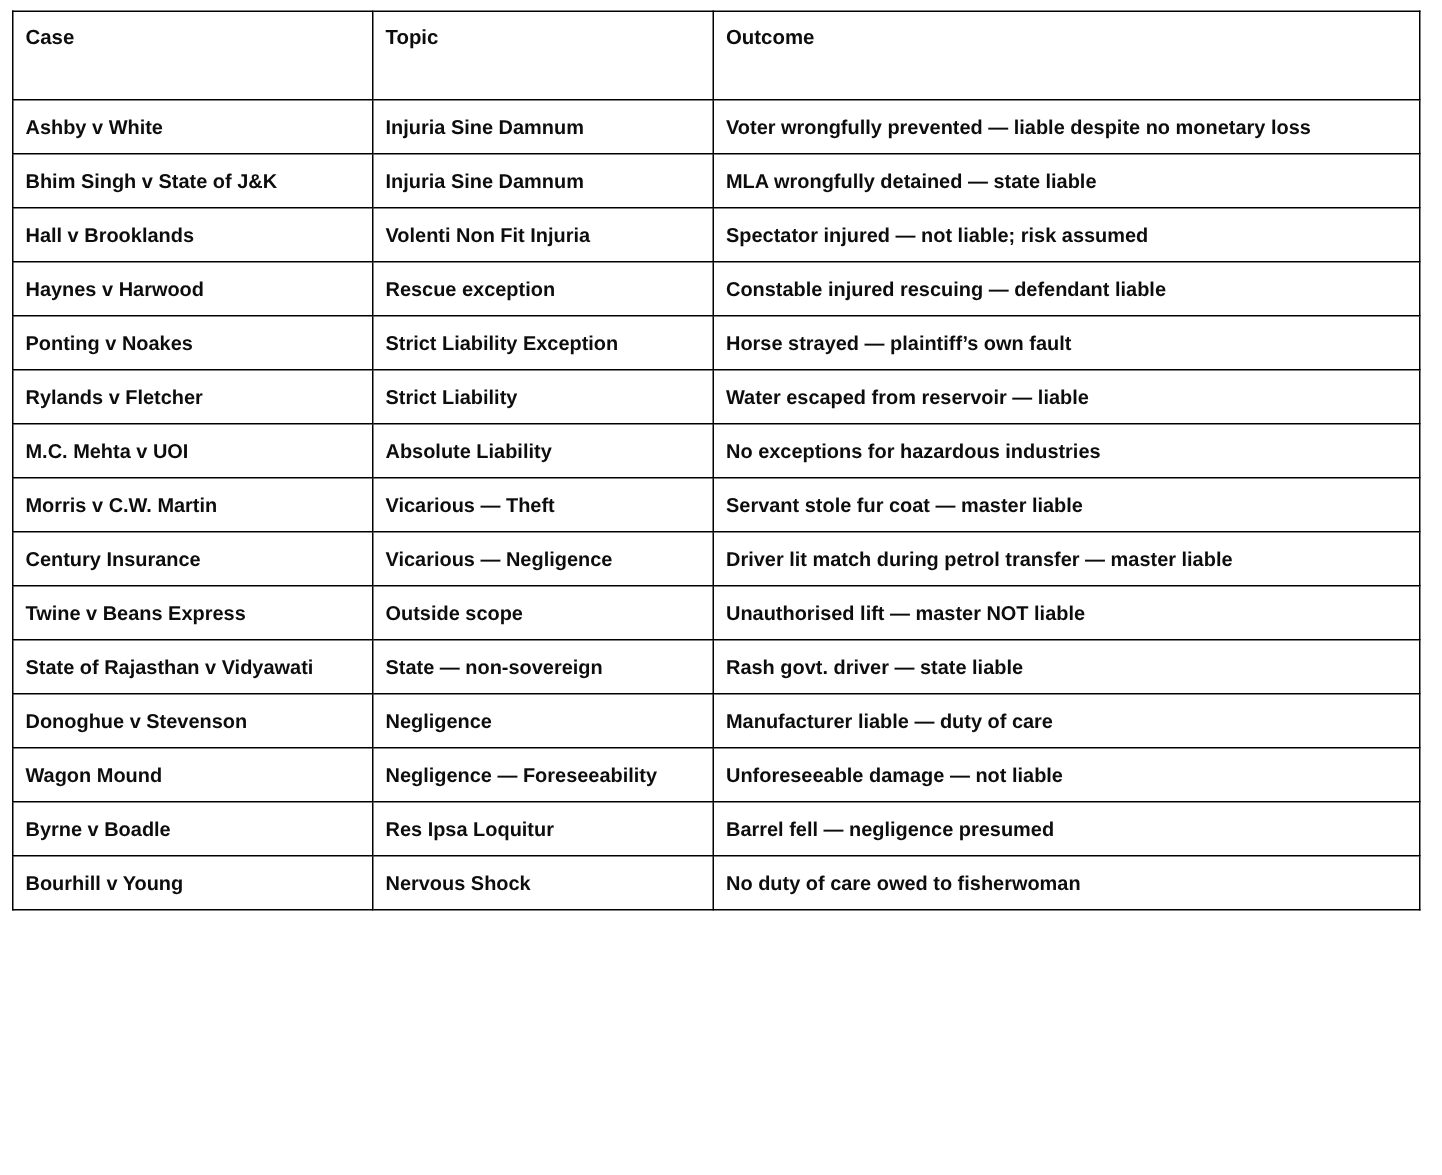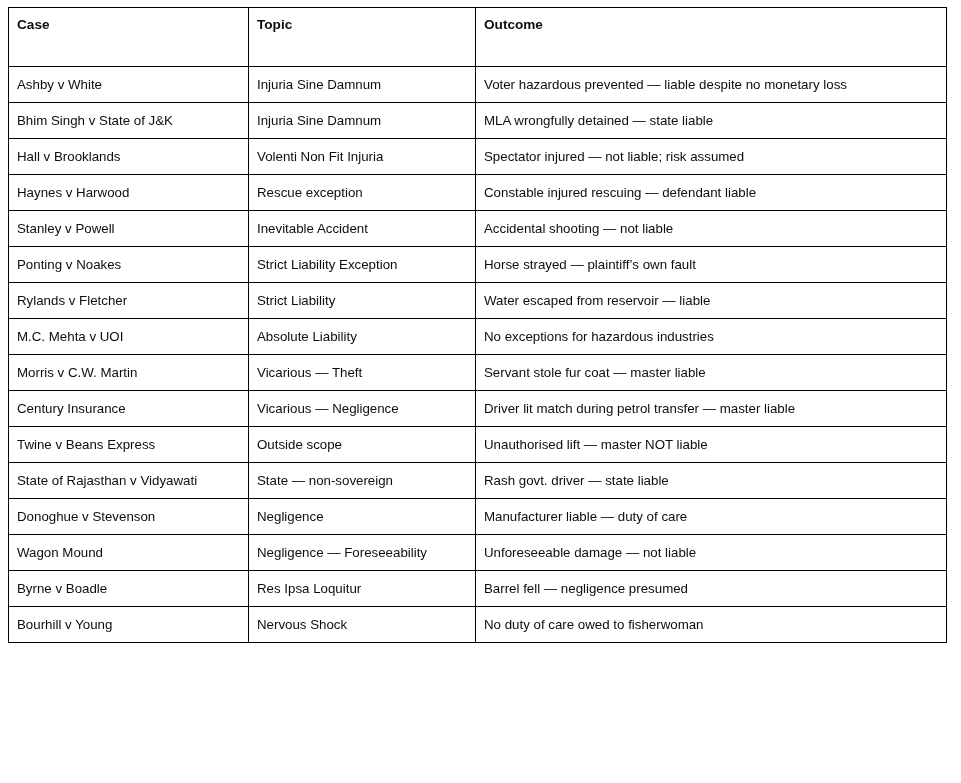--- a/index.html
+++ b/index.html
@@ -43,21 +43,21 @@
     white-space: nowrap;
     overflow: hidden;
   }
   .case-table thead th {
     font-weight: bold;
     font-size: 13.6px;
     height: 41px;
     padding-top: 8px;
   }
   .case-table tbody td {
-    font-weight: normal;
+    font-weight: bold;
     height: 16px;
   }
 </style>
 </head>
 <body>
 
 <div class="sheet">
   <table class="case-table">
     <colgroup>
       <col class="c-case">
@@ -68,41 +68,36 @@
       <tr>
         <th>Case</th>
         <th>Topic</th>
         <th>Outcome</th>
       </tr>
     </thead>
     <tbody id="table-body">
         <tr>
           <td>Ashby v White</td>
           <td>Injuria Sine Damnum</td>
-          <td>Voter hazardous prevented — liable despite no monetary loss</td>
+          <td>Voter wrongfully prevented — liable despite no monetary loss</td>
         </tr>
         <tr>
           <td>Bhim Singh v State of J&amp;K</td>
           <td>Injuria Sine Damnum</td>
           <td>MLA wrongfully detained — state liable</td>
         </tr>
         <tr>
           <td>Hall v Brooklands</td>
           <td>Volenti Non Fit Injuria</td>
           <td>Spectator injured — not liable; risk assumed</td>
         </tr>
         <tr>
           <td>Haynes v Harwood</td>
           <td>Rescue exception</td>
           <td>Constable injured rescuing — defendant liable</td>
-        </tr>
-        <tr>
-          <td>Stanley v Powell</td>
-          <td>Inevitable Accident</td>
-          <td>Accidental shooting — not liable</td>
         </tr>
         <tr>
           <td>Ponting v Noakes</td>
           <td>Strict Liability Exception</td>
           <td>Horse strayed — plaintiff’s own fault</td>
         </tr>
         <tr>
           <td>Rylands v Fletcher</td>
           <td>Strict Liability</td>
           <td>Water escaped from reservoir — liable</td>

